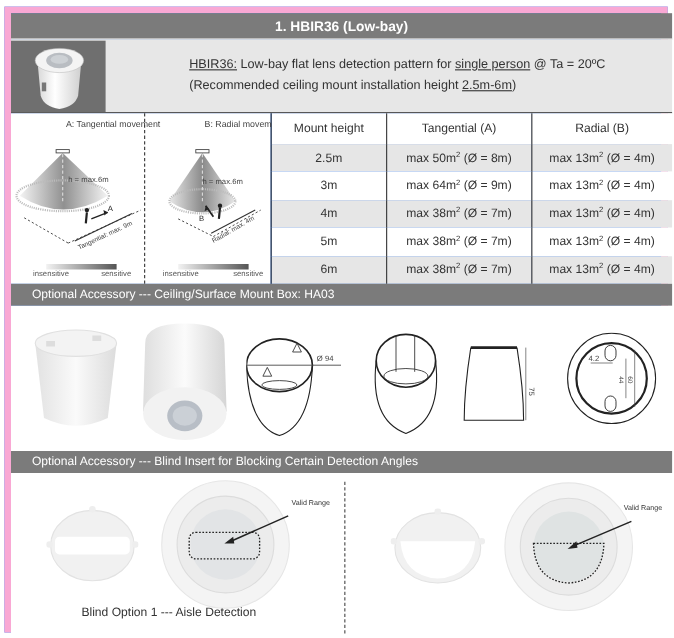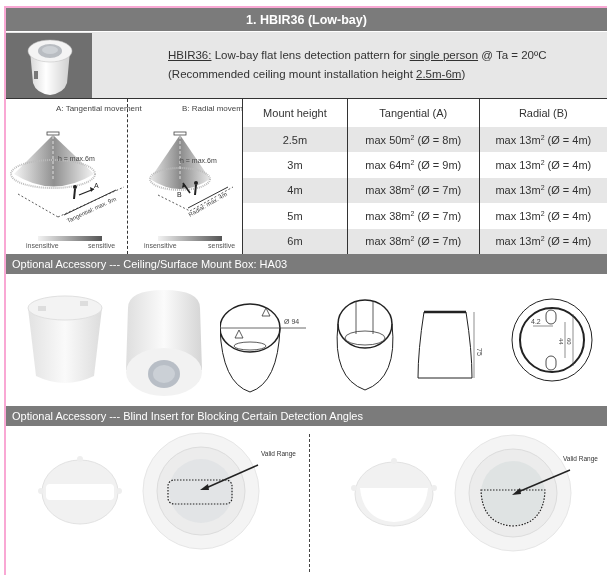--- a/index.html
+++ b/index.html
@@ -1,19 +1,19 @@
 <!DOCTYPE html>
 <html><head>
 <meta charset="utf-8">
 <style>
   * { box-sizing: border-box; margin: 0; padding: 0; }
   html, body { width: 613px; height: 580px; background: #ffffff; overflow: hidden; }
   body { font-family: "Liberation Sans", sans-serif; color: #3a3a3a; position: relative; }
 
-  .frame { position: absolute; left: 4px; top: 6px; width: 603px; height: 569px; border: 2px solid #f9a8d4; background: #3b82f6; }
+  .frame { position: absolute; left: 4px; top: 6px; width: 603px; height: 569px; border: 6px solid #f9a8d4; background: #3b82f6; }
 
   .title-bar { position: absolute; left: 0; top: 0; width: 601px; height: 24px; background: #7b7b7b; color: #fff; font-weight: bold; font-size: 12.5px; text-align: center; line-height: 24px; border-bottom: 1px solid #fff; }
 
   .product-row { position: absolute; left: 0; top: 24px; width: 601px; height: 67px; background: #e7e7e7; border-bottom: 1px solid #333; }
   .product-img { position: absolute; left: 0; top: 1px; width: 86px; height: 65px; background: #6f6f6f; }
   .product-text { position: absolute; left: 162px; top: 14px; font-size: 11.5px; line-height: 19px; color: #333; }
   .product-text .u { text-decoration: underline; }
   .product-text .b { font-weight: normal; text-decoration: underline; }
 
   .diagrams { position: absolute; left: 0; top: 91px; width: 236px; height: 155px; background: #fff; }
@@ -30,21 +30,21 @@
   .spec-table { position: absolute; left: 236px; top: 91px; width: 365px; height: 155px; border-collapse: collapse; border-left: 1px solid #333; }
   .spec-table th, .spec-table td { font-weight: normal; font-size: 11px; text-align: center; color: #333; border-left: 1px solid #333; }
   .spec-table th:first-child, .spec-table td:first-child { border-left: none; }
   .spec-table th { height: 28px; background: #fff; }
   .spec-table td { height: 25.4px; }
   .spec-table tr.shade td { background: #e6e6e6; }
   .spec-table tr.plain td { background: #fff; }
   .c1 { width: 105px; } .c2 { width: 132px; } .c3 { width: 128px; }
   sup { font-size: 7px; vertical-align: 4px; }
 
-  .section-bar { position: absolute; left: 0; width: 601px; height: 20px; background: #7b7b7b; color: #fff; font-size: 11px; line-height: 20px; padding-left: 6px; }
+  .section-bar { position: absolute; left: 0; width: 601px; height: 20px; background: #7b7b7b; color: #fff; font-size: 11px; line-height: 20px; padding-left: 19px; }
   .sec1 { top: 246px; }
   .sec2 { top: 398px; }
 
   .acc-row { position: absolute; left: 0; top: 266px; width: 601px; height: 132px; background: #fff; }
   .acc-item { position: absolute; }
 
   .blind-row { position: absolute; left: 0; top: 418px; width: 601px; height: 149px; background: #fff; }
   .blind-sep { position: absolute; left: 303px; top: 8px; height: 138px; border-left: 1px dashed #444; }
   .blind-caption { position: absolute; top: 121px; font-size: 11px; color: #333; white-space: nowrap; }
   .valid-label { position: absolute; font-size: 6.5px; color: #333; white-space: nowrap; }
@@ -267,20 +267,21 @@
 
     <svg style="position:absolute;left:136px;top:6px" width="118" height="118" viewBox="0 0 118 118">
       <circle cx="59" cy="59" r="58" fill="#f4f4f4" stroke="#e6e6e6"></circle>
       <circle cx="59" cy="59" r="44" fill="#ececec" stroke="#dcdcdc"></circle>
       <circle cx="59" cy="59" r="32" fill="#e2e4e6"></circle>
       <rect x="26" y="48" width="64" height="24" rx="6" fill="none" stroke="#222" stroke-width="1.2" stroke-dasharray="1.5,1.5"></rect>
       <line x1="116" y1="33" x2="64" y2="56" stroke="#222" stroke-width="1.4"></line>
       <polygon points="58,58 66,52 67,58" fill="#222"></polygon>
     </svg>
     <div class="valid-label" style="left:255px;top:24px">Valid Range</div>
+    <div class="blind-caption" style="left:64px">Blind Option 1 --- Aisle Detection</div>
 
     <div class="blind-sep"></div>
 
     <svg style="position:absolute;left:345px;top:32px" width="86" height="70" viewBox="0 0 86 70">
       <ellipse cx="43" cy="36" rx="39" ry="32" fill="#f1f1f1" stroke="#e2e2e2"></ellipse>
       <circle cx="3" cy="30" r="3" fill="#eee"></circle>
         <circle cx="83" cy="30" r="3" fill="#eee"></circle>
         <circle cx="43" cy="3" r="3" fill="#eee"></circle>
       <path d="M9 30 L77 30 Q74 62 43 64 Q12 62 9 30 Z" fill="#ffffff"></path>
     </svg>

